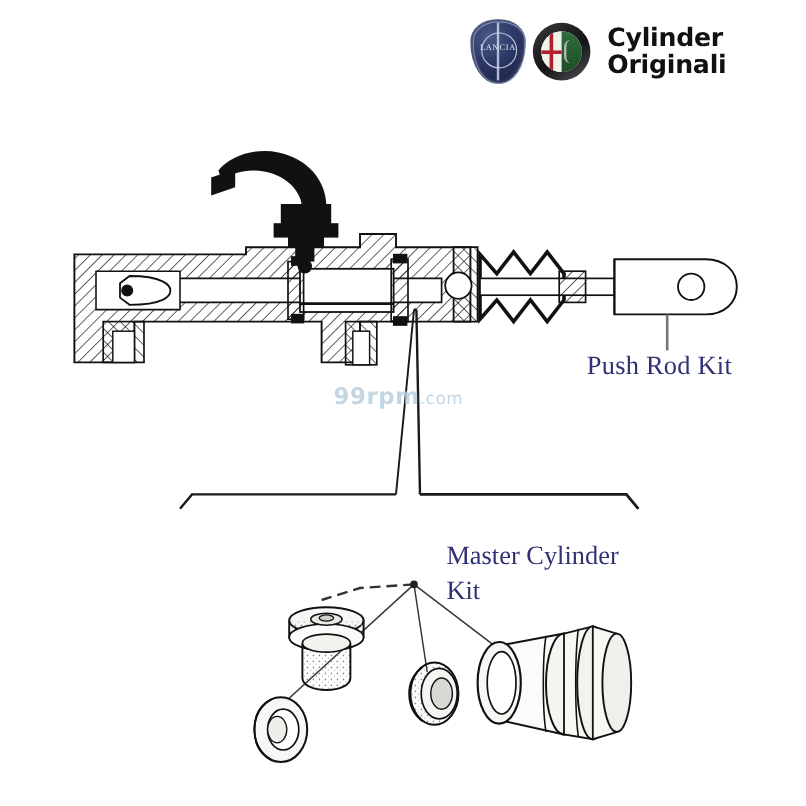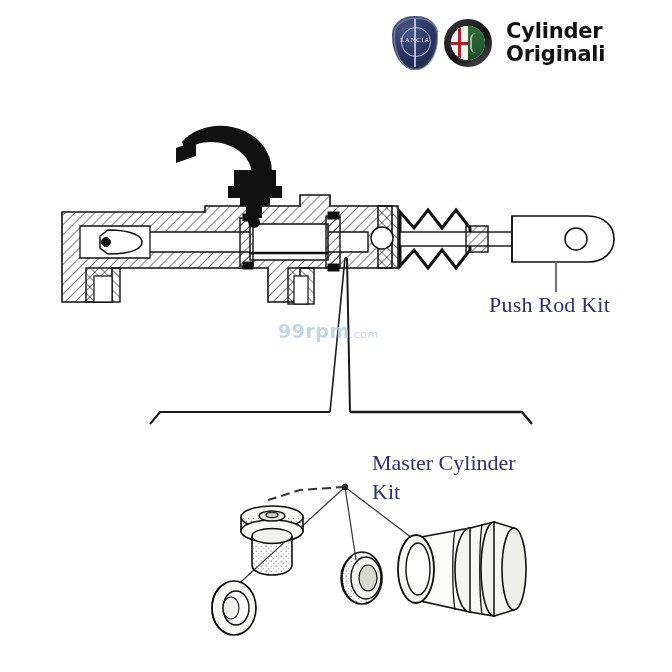--- a/index.html
+++ b/index.html
@@ -54,21 +54,21 @@
   .brand-text{margin-left:8px;font-family:"DejaVu Sans",sans-serif;font-weight:bold;
         font-size:21px;line-height:23px;color:#111;letter-spacing:-.2px;}
 
   
   .lbl{position:absolute;color:#2f3173;font-family:"Liberation Serif",serif;}
   #push-rod-label{left:489px;top:292px;font-size:22px;letter-spacing:.2px;white-space:nowrap;}
   #master-label{left:372px;top:448px;font-size:22px;line-height:29px;width:170px;}
 
   .watermark{position:absolute;left:278px;top:320px;font-family:"DejaVu Sans",sans-serif;
         font-size:19px;font-weight:bold;color:#b9cfe0;letter-spacing:.5px;opacity:.85;}
-  .watermark .sm{font-size:11px;font-weight:normal;}
+  .watermark .sm{font-size:14px;font-weight:normal;}
 
   svg.draw{position:absolute;left:0;top:0;width:672px;height:672px;}
 </style>
 </head>
 <body>
 
 <div id="page">
 
   <div class="brand-bar">
 

